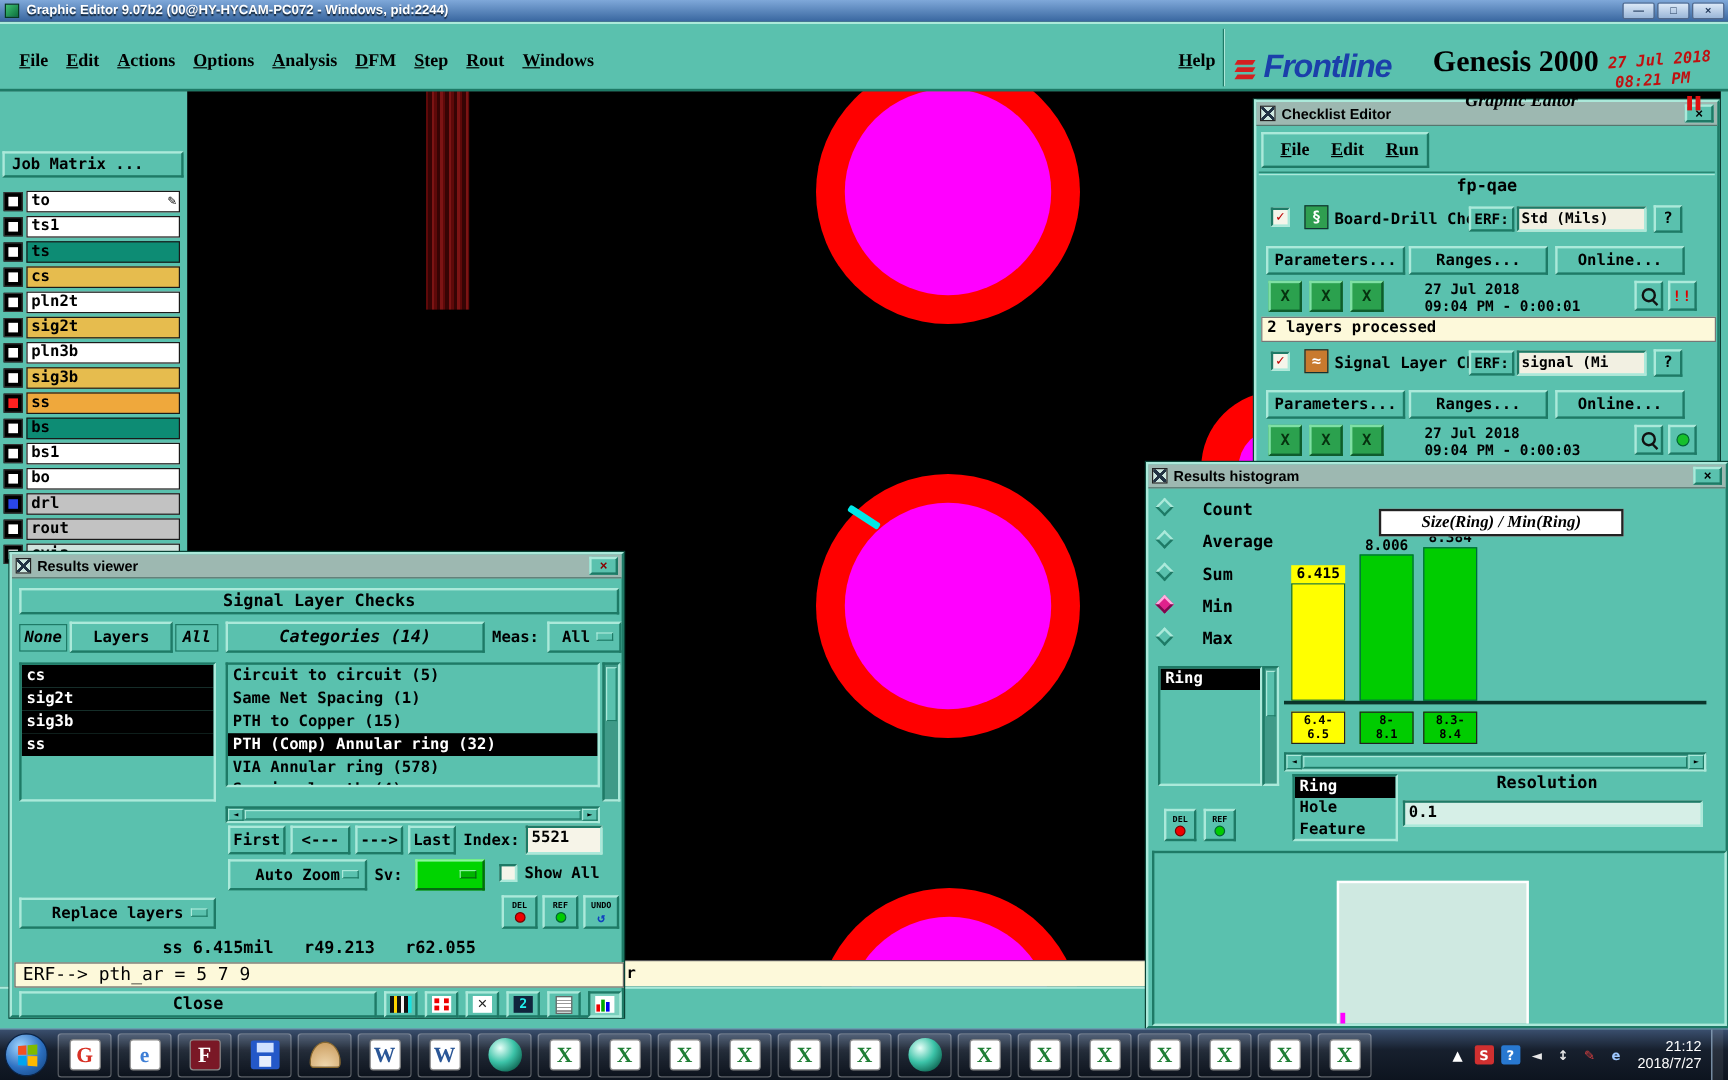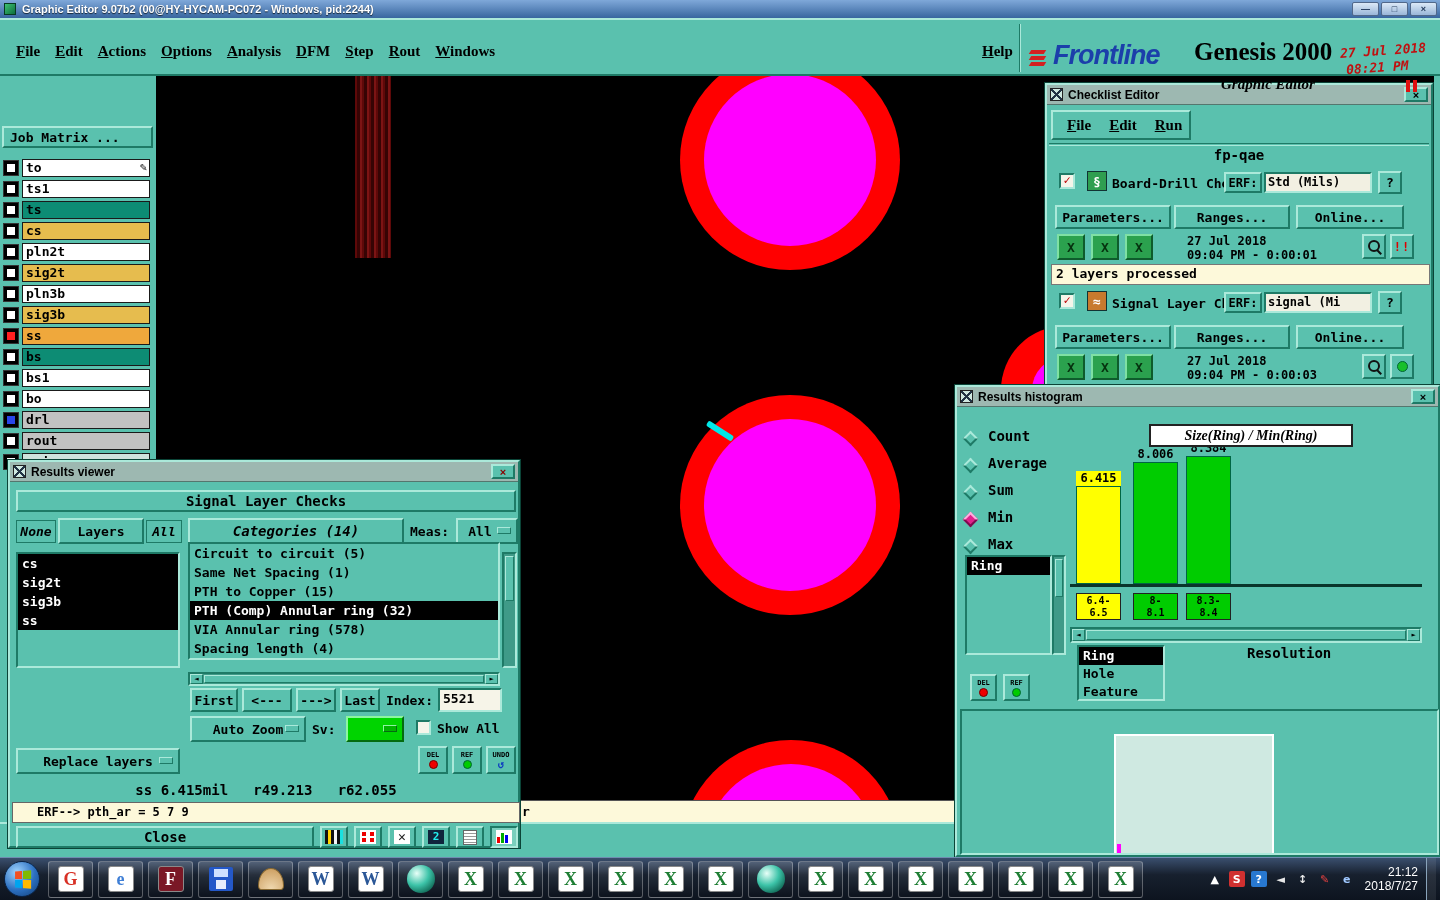--- a/index.html
+++ b/index.html
@@ -97,55 +97,55 @@
 #viewer .wclose{color:#8a0000}
 #rv-header{position:absolute;left:6px;top:28px;width:500px;height:22px;font-size:14px}
 .flatbtn{position:absolute;border:1px solid var(--td);display:flex;align-items:center;justify-content:center;font-style:italic;font-weight:bold;font-size:13px;background:var(--t)}
 #rv-none{left:6px;top:58px;width:40px;height:23px}
 #rv-layersbtn{position:absolute;left:48px;top:56px;width:86px;height:26px}
 #rv-all{left:136px;top:58px;width:36px;height:23px}
 #rv-cats-btn{position:absolute;left:178px;top:56px;width:216px;height:26px;font-style:italic;font-size:14px}
 #rv-meas-label{position:absolute;left:400px;top:62px;font-weight:bold;font-size:13px}
 #rv-meas-dd{position:absolute;left:446px;top:56px;width:62px;height:26px;padding-right:14px}
 #rv-layers{left:6px;top:90px;width:164px;height:116px}
-#rv-cats{left:178px;top:80px;width:312px;height:118px}
+#rv-cats{left:178px;top:90px;width:312px;height:104px}
 #rv-vsb{left:492px;top:90px;width:15px;height:116px}
 #rv-hsb{left:178px;top:210px;width:312px;height:14px}
 #rv-first{position:absolute;left:180px;top:226px;width:48px;height:24px}
 #rv-prev{position:absolute;left:232px;top:226px;width:50px;height:24px}
 #rv-next{position:absolute;left:286px;top:226px;width:40px;height:24px}
 #rv-last{position:absolute;left:330px;top:226px;width:40px;height:24px}
 #rv-idx-label{position:absolute;left:376px;top:231px;font-weight:bold;font-size:13px}
 #rv-idx{left:428px;top:226px;width:64px;height:24px;background:#f6f4e8;font-size:13px}
 #rv-azoom{position:absolute;left:180px;top:254px;width:116px;height:26px}
 #rv-sv-label{position:absolute;left:302px;top:260px;font-weight:bold;font-size:13px}
 #rv-sv{position:absolute;left:336px;top:254px;width:58px;height:26px;background:#00d400;border:2px solid;border-color:#8cf5a0 #046b10 #046b10 #8cf5a0}
 #rv-sv .opt-dash{background:#00b400;border-color:#8cf5a0 #046b10 #046b10 #8cf5a0}
 #rv-showall-cb{position:absolute;left:406px;top:258px;width:15px;height:15px;background:#f5f5ea;border:2px solid;border-color:var(--td) var(--tl) var(--tl) var(--td)}
 #rv-showall-label{position:absolute;left:427px;top:259px;font-weight:bold;font-size:13px}
 #rv-replace{position:absolute;left:6px;top:286px;width:164px;height:26px}
 #rv-del{position:absolute;left:408px;top:284px;width:30px;height:28px}
 #rv-ref{position:absolute;left:442px;top:284px;width:30px;height:28px}
 #rv-undo{position:absolute;left:476px;top:284px;width:30px;height:28px}
 #rv-meas-strip{position:absolute;left:0;top:318px;width:512px;height:20px;text-align:center;font-weight:bold;font-size:14px;line-height:20px;white-space:pre}
-#rv-erf{position:absolute;left:2px;top:340px;width:508px;height:21px;background:var(--cream);border:1px solid #666;font-weight:bold;font-size:12px;line-height:18px;padding-left:24px;white-space:pre}
+#rv-erf{position:absolute;left:2px;top:340px;width:508px;height:21px;background:var(--cream);border:1px solid #666;font-weight:normal;font-size:15px;line-height:18px;padding-left:6px;white-space:pre}
 #rv-close{position:absolute;left:6px;top:364px;width:298px;height:22px;font-size:14px}
 .rv-ibtn{position:absolute;top:364px;width:28px;height:22px}
 .ic-cols{width:18px;height:14px;background:linear-gradient(90deg,#111 0 3px,#ffd400 3px 6px,#111 6px 9px,#f5f5f5 9px 12px,#111 12px 15px,#19e0e0 15px 18px)}
 .ic-grid{width:16px;height:14px;background:#fff;position:relative}
 .ic-grid::before{content:"";position:absolute;left:2px;top:2px;width:4px;height:4px;background:#e00;box-shadow:8px 0 #e00,0 6px #e00,8px 6px #e00}
 .ic-x{font-weight:bold;font-size:13px;color:#222;background:#fff;width:16px;height:14px;line-height:14px;text-align:center}
 .ic-l2{width:16px;height:14px;background:#10243c;color:#2ee;font-weight:bold;font-size:11px;line-height:14px;text-align:center}
 .ic-doc{width:14px;height:15px;background:repeating-linear-gradient(#fff 0 2px,#999 2px 3px);border:1px solid #666}
 .ic-hist{width:16px;height:14px;background:#fff;display:flex;align-items:flex-end;gap:1px;padding:1px}
 .ic-hist span{width:3px;display:block}
 
 #histogram{left:955px;top:385px;width:485px;height:472px;z-index:5}
 #hg-measures{position:absolute;left:8px;top:30px}
-.hg-radio{height:27px;display:flex;align-items:flex-end;gap:12px}
+.hg-radio{height:27px;display:flex;align-items:flex-start;gap:26px}
 .diamond{width:11px;height:11px;transform:rotate(45deg);background:var(--t);border:2px solid;border-color:var(--tl) var(--td) var(--td) var(--tl);flex:0 0 auto}
 .diamond.on{background:#e0218c;border-color:#ffaede #7c0a4e #7c0a4e #ffaede}
 .hg-rlabel{font-weight:bold;font-size:14px}
 #hg-serlist{left:8px;top:168px;width:87px;height:100px}
 #hg-serlist .litem,#hg-modes .litem{height:18px;line-height:18px}
 #hg-vsb{left:95px;top:168px;width:14px;height:100px}
 #hg-del{position:absolute;left:13px;top:287px;width:27px;height:27px}
 #hg-ref{position:absolute;left:46px;top:287px;width:27px;height:27px}
 #hg-title{position:absolute;left:192px;top:37px;width:204px;height:23px;background:#fff;border:2px solid #222;display:flex;align-items:center;justify-content:center;font:italic bold 14px "Liberation Serif",serif;z-index:2;white-space:nowrap}
 #hg-plot{position:absolute;left:113px;top:30px;width:352px;height:170px;border-bottom:3px solid #0a352b}
@@ -568,20 +568,21 @@
     <span class="sb-a l">◄</span>
     <span class="thumb"></span>
     <span class="sb-a r">►</span>
   </div>
   <div id="hg-modes" class="listbox">
       <div class="litem sel">Ring</div>
       <div class="litem">Hole</div>
       <div class="litem">Feature</div>
     </div>
   <div id="hg-res-label">Resolution</div>
+  <div id="hg-res" class="field">0.1</div>
   <div id="hg-preview">
     <div id="hg-square"></div>
     <div id="hg-mark"></div>
   </div>
 </div>
 
 <div id="taskbar" class="abs">
   <div id="start-orb">
       <span class="flag">
         <span></span>

